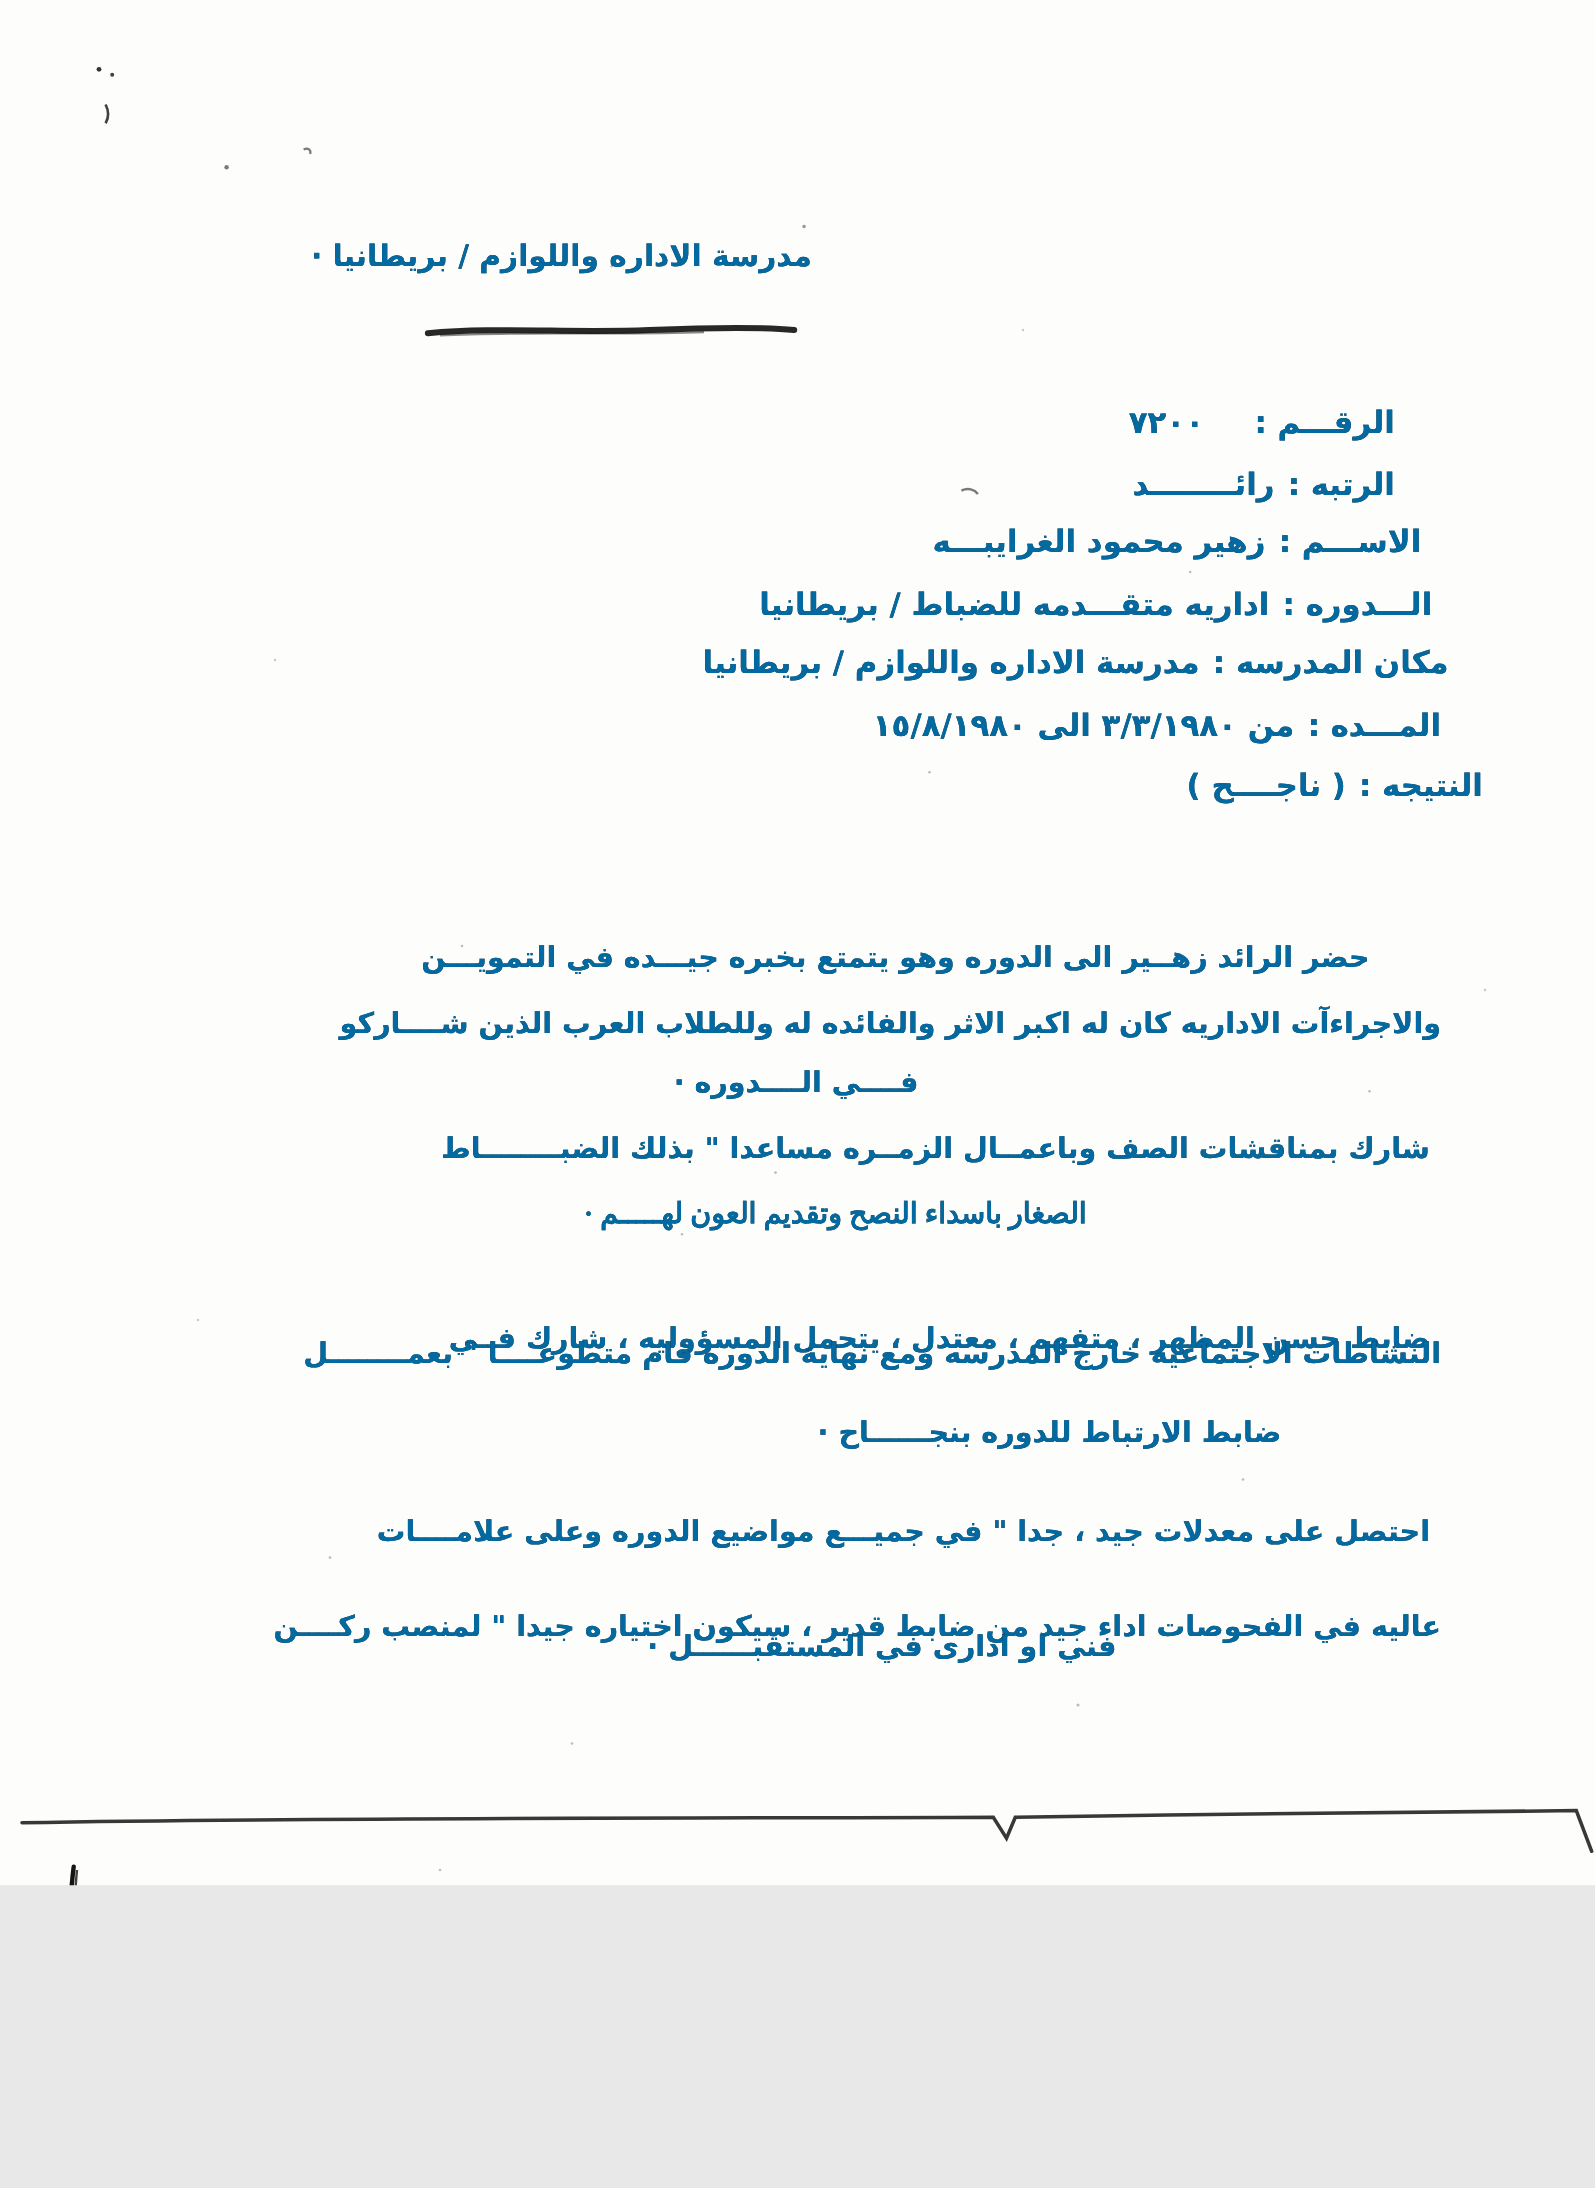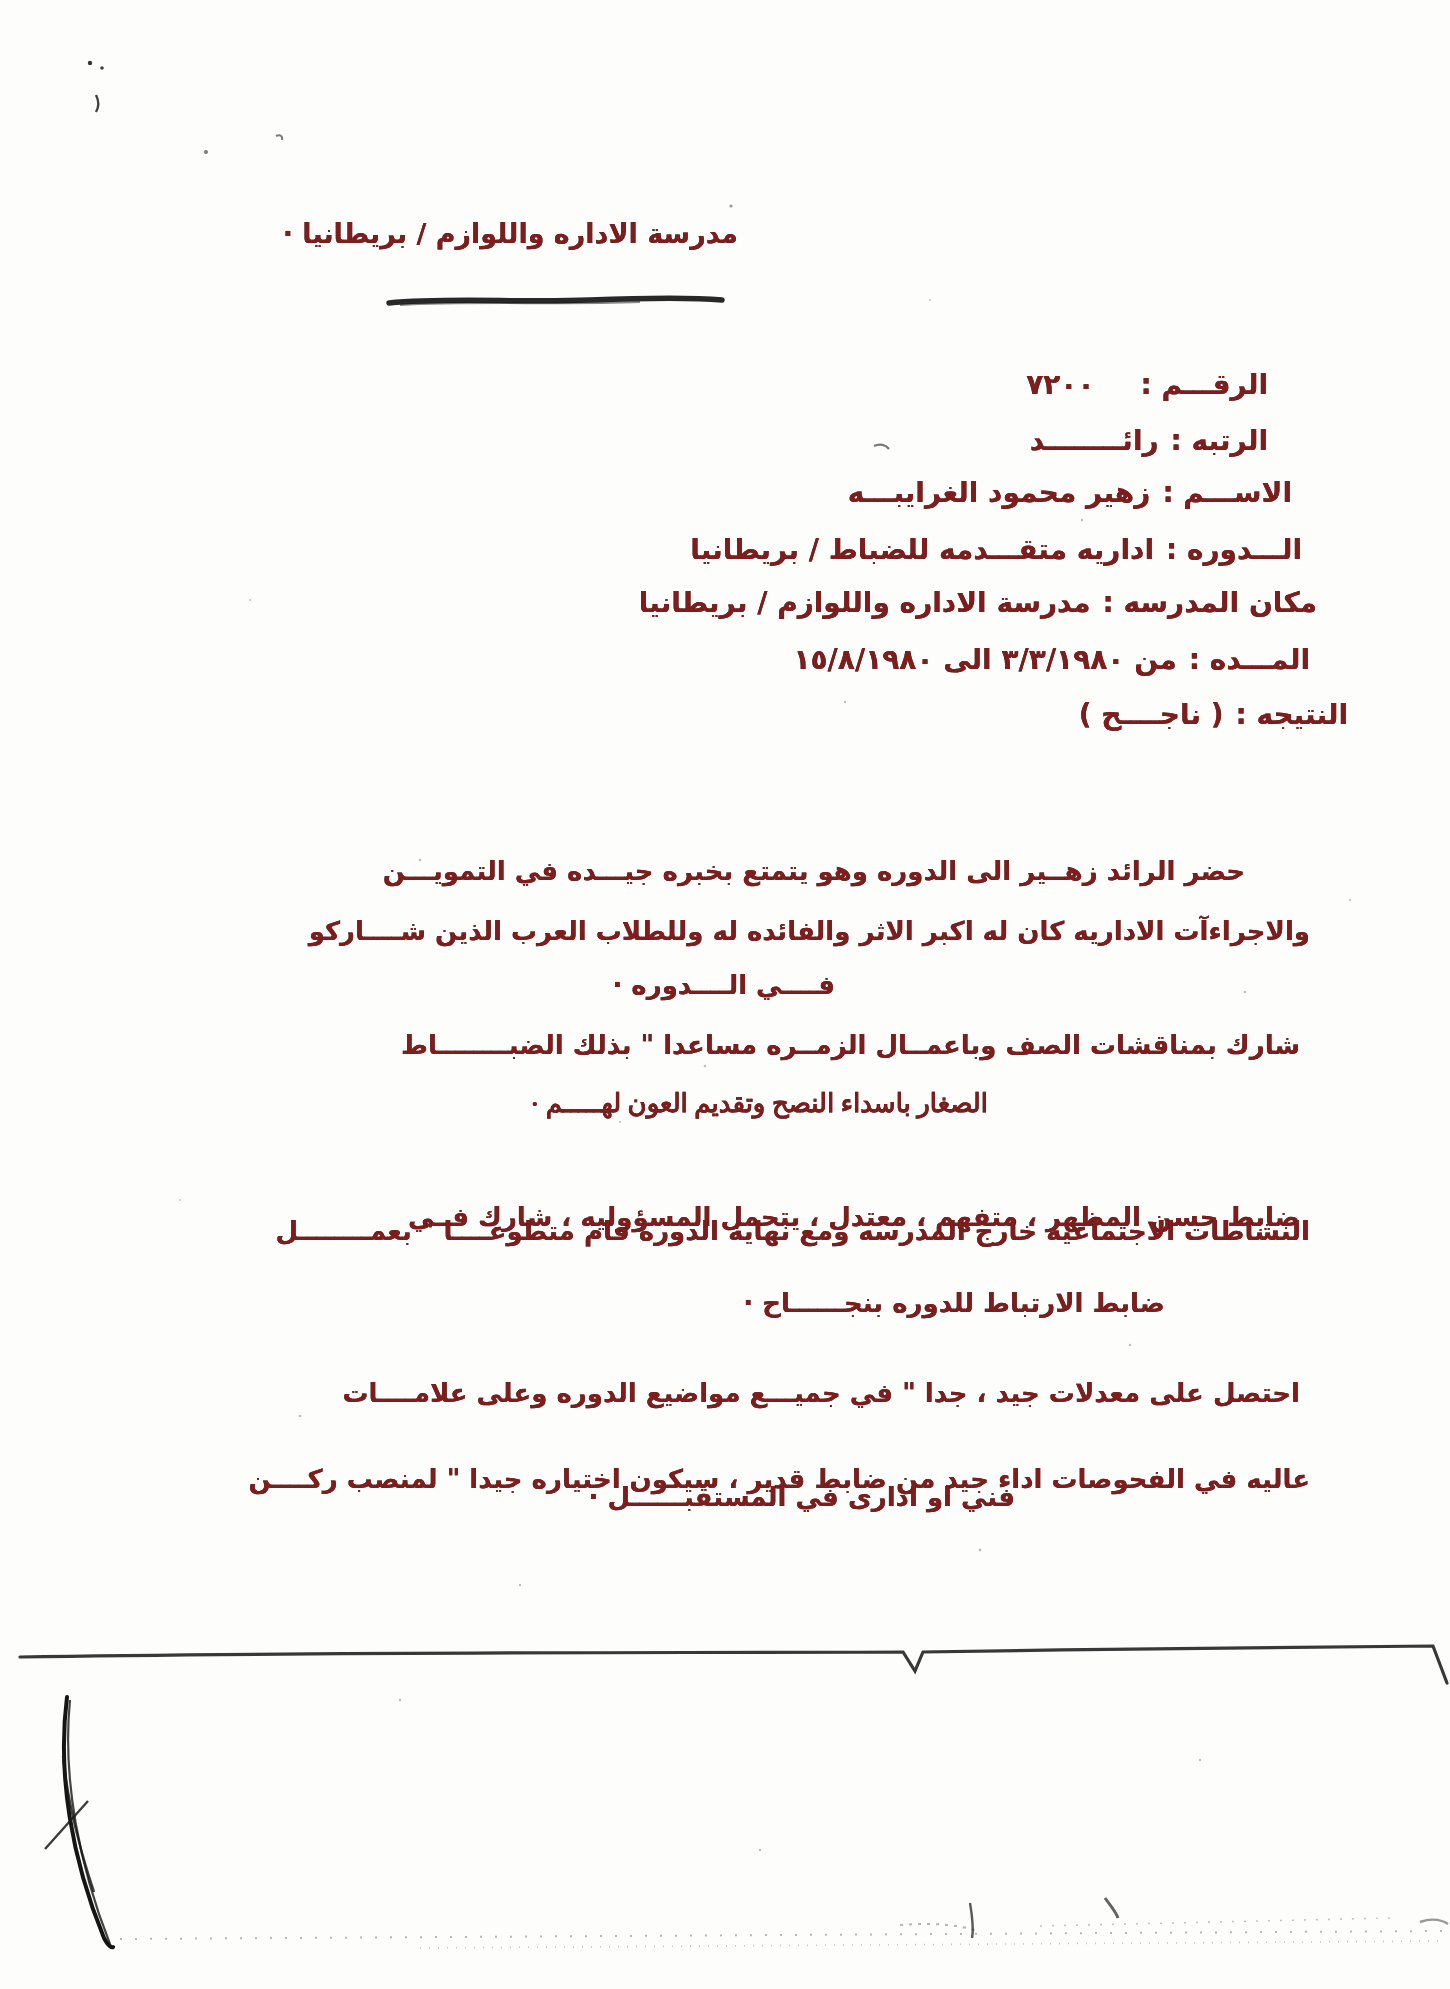--- a/index.html
+++ b/index.html
@@ -1,24 +1,24 @@
 <!DOCTYPE html>
 <html lang="ar"><head>
 <meta charset="utf-8">
 <style>
   html,body{margin:0;padding:0;background:#e8e8e8;}
   .page{
     position:relative;
-    width:1450px;height:1989px;
+    width:1450px;height:1714px;
     margin:0 auto;
     background:#fefefdf5;
     background-color:#fdfdfc;
     overflow:hidden;
     font-family:"DejaVu Sans", sans-serif;
-    color:#7f1d1d;
+    color:#0369a1;
   }
   .ar{
     direction:rtl;
     unicode-bidi:embed;
     white-space:nowrap;
     font-weight:700;
     text-shadow:0 0 0.6px rgba(10,10,10,.85);
   }
   .doc-title{
     position:absolute;

